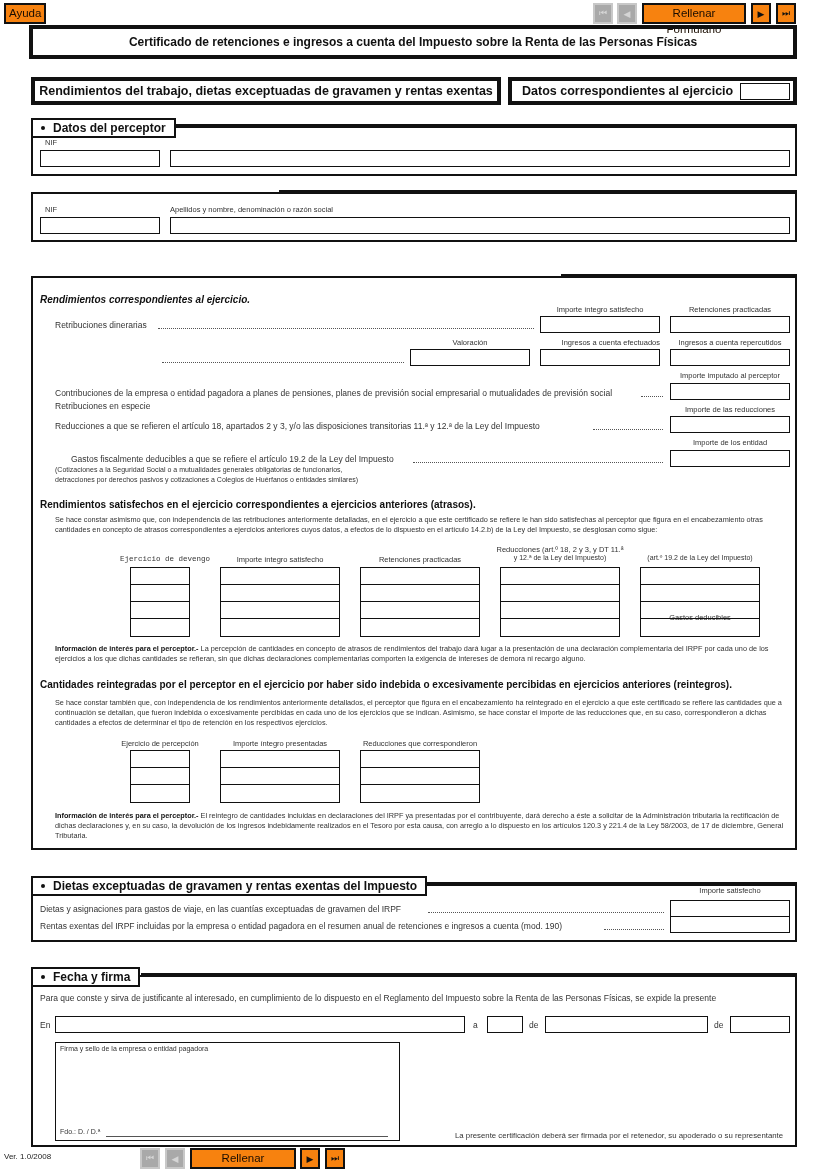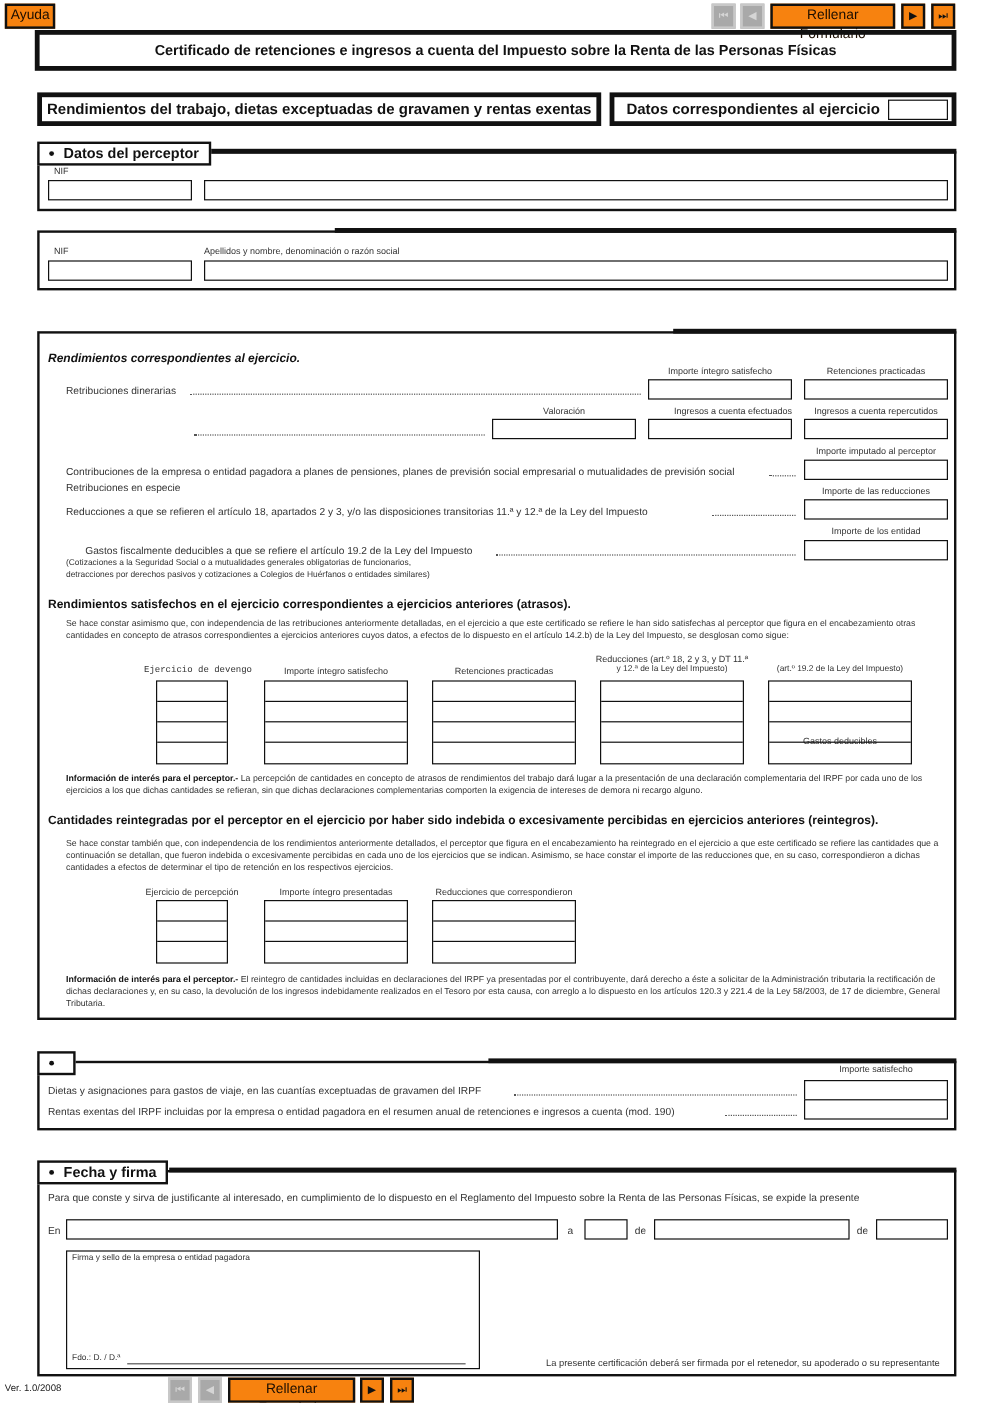--- a/index.html
+++ b/index.html
@@ -181,21 +181,21 @@
       <div class="cell" style="height: 17px;"></div>
       <div class="cell" style="height: 17px;"></div>
       <div class="cell" style="height: 17px;"></div>
     </div>
   </div>
 
 <div class="para" style="left:55px;top:811px;width:734px;"><b>Información de interés para el perceptor.-</b><span> El reintegro de cantidades incluidas en declaraciones del IRPF ya presentadas por el contribuyente, dará derecho a éste a solicitar de la Administración tributaria la rectificación de dichas declaraciones y, en su caso, la devolución de los ingresos indebidamente realizados en el Tesoro por esta causa, con arreglo a lo dispuesto en los artículos 120.3 y 221.4 de la Ley 58/2003, de 17 de diciembre, General Tributaria.</span></div>
 
 <div class="section" style="left:31px;top:884px;width:766px;height:58px;">
   <div class="top-thick" style="left:374px;"></div>
-  <div class="sec-tab" style="top:-10px;"><span class="bullet"></span></div>
+  <div class="sec-tab" style="top:-10px;"><span class="bullet"></span><span>Dietas exceptuadas de gravamen y rentas exentas del Impuesto</span></div>
 </div>
 <div class="lbl c" style="left:670px;top:886px;width:120px;">Importe satisfecho</div>
 <div class="row-text" style="left:40px;top:904px;">Dietas y asignaciones para gastos de viaje, en las cuantías exceptuadas de gravamen del IRPF</div>
 <div class="dots" style="left:428px;top:912px;width:236px;"></div>
 <div class="row-text" style="left:40px;top:921px;">Rentas exentas del IRPF incluidas por la empresa o entidad pagadora en el resumen anual de retenciones e ingresos a cuenta (mod. 190)</div>
 <div class="dots" style="left:604px;top:929px;width:60px;"></div>
 <div class="fld" style="left:670px;top:900px;width:120px;height:17px;"></div>
 <div class="fld" style="left:670px;top:916px;width:120px;height:17px;"></div>
 
 <div class="section" style="left:31px;top:975px;width:766px;height:172px;">

